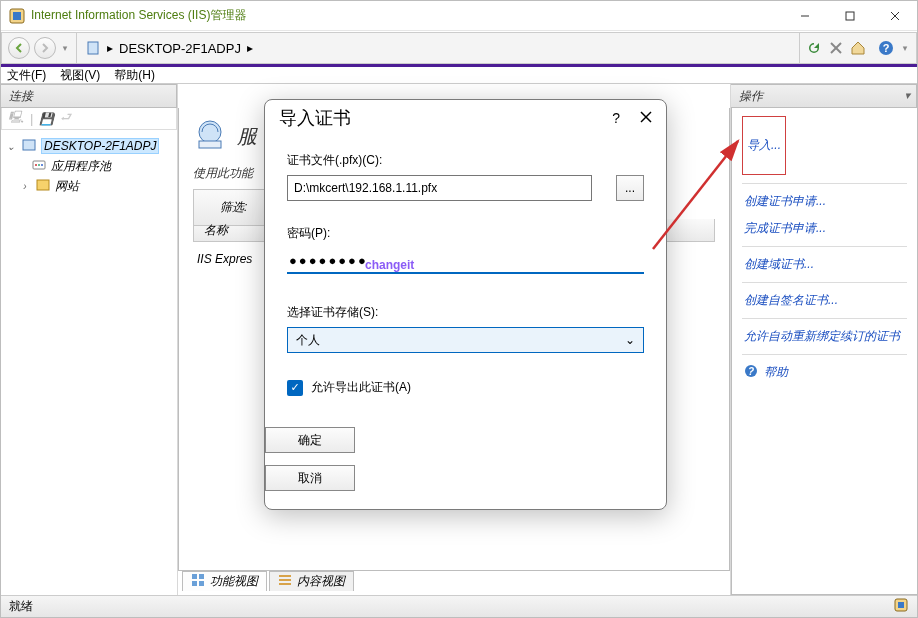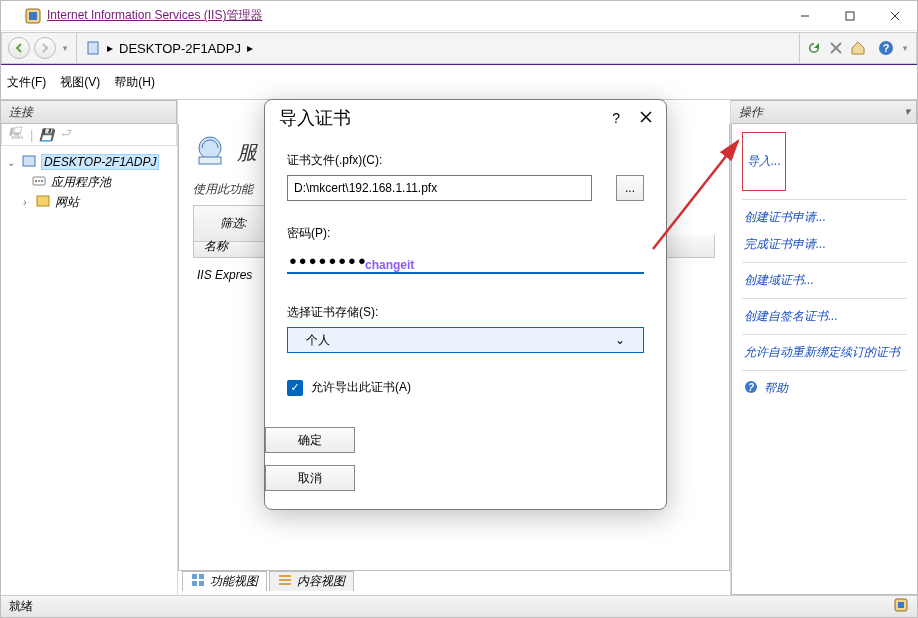--- a/index.html
+++ b/index.html
@@ -1,36 +1,36 @@
 <!DOCTYPE html>
 <html><head>
 <meta charset="utf-8">
 <style>
   * { box-sizing: border-box; }
   html, body { margin:0; padding:0; font-family: "Segoe UI", "Microsoft YaHei", sans-serif; font-size:12px; color:#000; }
   .window { width:918px; height:618px; border:1px solid #bdbdbd; display:flex; flex-direction:column; background:#fff; position:relative; }
 
   
   .titlebar { height:30px; background:#fff; display:flex; align-items:center; justify-content:space-between; border-bottom:1px solid #e6e6e6; }
-  .titlebar-left { display:flex; align-items:center; gap:6px; padding-left:24px; color:#701a75; font-size:12px;text-decoration:underline;}
+  .titlebar-left { display:flex; align-items:center; gap:6px; padding-left:8px; color:#4d7c0f; font-size:12px;}
   .titlebar-controls { display:flex; }
   .titlebar-controls div { width:45px; height:29px; display:flex; align-items:center; justify-content:center; color:#555; }
 
   
   .addr-row { height:33px; display:flex; align-items:stretch; border-top:1px solid #fff; }
   .nav-btns { display:flex; align-items:center; gap:0; background:#f4f4f4; border:1px solid #ccc; padding:0 4px; }
   .nav-btns .circ { width:22px; height:22px; border-radius:50%; background:linear-gradient(#fcfcfc,#e9e9e9); border:1px solid #bcbcbc; display:flex; align-items:center; justify-content:center; margin:0 2px; color:#8a8a8a; font-size:13px;}
   .drop-tiny { width:14px; display:flex; align-items:center; justify-content:center; color:#8a8a8a; font-size:9px;}
   .addr { flex:1; background:#f4f4f4; border:1px solid #ccc; border-left:none; display:flex; align-items:center; padding-left:8px; gap:6px; }
   .addr-text { font-size:13px; }
   .addr-right { display:flex; align-items:center; gap:2px; background:#f4f4f4; border:1px solid #ccc; border-left:none; padding:0 4px;}
   .tool-ic { width:20px; height:20px; display:flex; align-items:center; justify-content:center; font-size:14px; }
 
   
-  .menubar { height:36px; display:flex; align-items:center; padding:7px 6px; gap:14px; border-top:1px solid #4c1d95; border-bottom:1px solid #ccc; background:#fff;}
+  .menubar { height:20px; display:flex; align-items:center; padding:7px 6px; gap:14px; border-top:3px solid #4c1d95; border-bottom:1px solid #ccc; background:#fff;}
   .menubar span { font-size:12px; }
 
   
   .main { flex:1; display:flex; background:#fff; position:relative;font-style:italic; }
   .pane-header { height:24px; background:linear-gradient(#f0f0f0,#e2e2e2); border:1px solid #bdbdbd; border-left:none; display:flex; align-items:center; padding-left:8px; font-size:12px; color:#333; position:relative;}
   .close-x { position:absolute; right:6px; top:4px; font-size:11px; color:#666;}
 
   .leftpane { width:177px; display:flex; flex-direction:column; border-right:1px solid #d8d8d8;}
   .tree-tools { height:22px; border:1px solid #ddd; border-top:none; display:flex; align-items:center; gap:6px; padding-left:6px; color:#bbb;}
   .tree { flex:1; padding:6px 4px; font-size:12px;}
@@ -63,21 +63,21 @@
   .dlg-title { height:36px; display:flex; align-items:center; justify-content:space-between; padding:0 14px;}
   .dlg-title .t { font-size:18px; }
   .dlg-title .r { display:flex; gap:20px; align-items:center;}
   .dlg-body { flex:1; padding:10px 22px 0 22px; display:flex; flex-direction:column; gap:6px;}
   .lbl { font-size:12px; margin-top:6px;}
   .inp-row { display:flex; gap:24px; align-items:flex-end;}
   .inp { height:26px; border:1px solid #767676; padding:0 6px; font-size:12px; flex:1; background:#fff;}
   .browse { width:28px; height:26px; border:1px solid #888; background:linear-gradient(#fcfcfc,#ececec); font-size:12px; display:flex; align-items:center; justify-content:center;}
   .pwd { height:26px; border:none; border-bottom:2px solid #0067c0; font-size:13px; letter-spacing:2px; padding:0 2px; outline:none;}
   .pwd-note { position:absolute; color:#8b5cf6; font-size:12px; font-weight:600; }
-  .select { height:26px; border:1px solid #0067c0; background:#eaf3fb; display:flex; align-items:center; justify-content:space-between; padding:0 18px;}
+  .select { height:26px; border:1px solid #0067c0; background:#eaf3fb; display:flex; align-items:center; justify-content:space-between; padding:0 8px;}
   .chk-row { display:flex; align-items:center; gap:8px; margin-top:20px;}
   .chk { width:16px; height:16px; background:#0067c0; color:#fff; display:flex; align-items:center; justify-content:center; font-size:11px; border-radius:2px;}
   .dlg-buttons { display:flex; justify-content:flex-end; gap:12px; padding:14px 20px 18px 0;flex-direction:column;}
   .btn { width:90px; height:26px; border:1px solid #888; background:linear-gradient(#fcfcfc,#ececec); display:flex; align-items:center; justify-content:center; font-size:12px;}
 
   
   .arrow { position:absolute; z-index:6; pointer-events:none;}
 
   
   .ic-iis { width:16px; height:16px; display:inline-block; }

